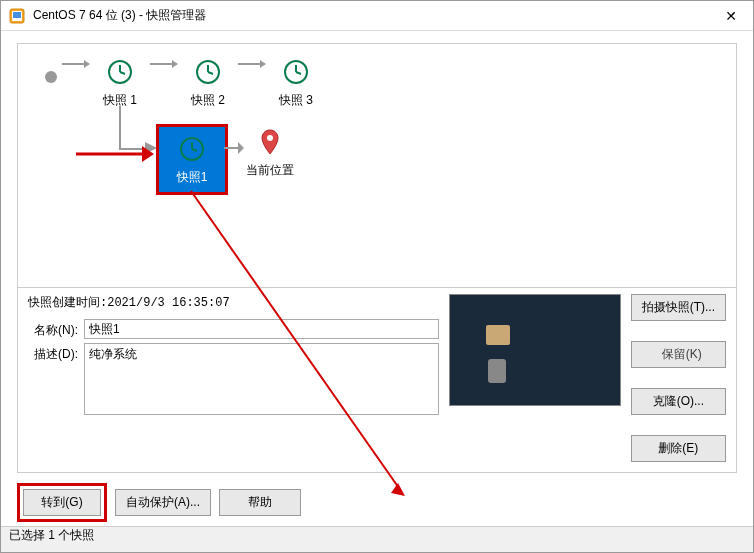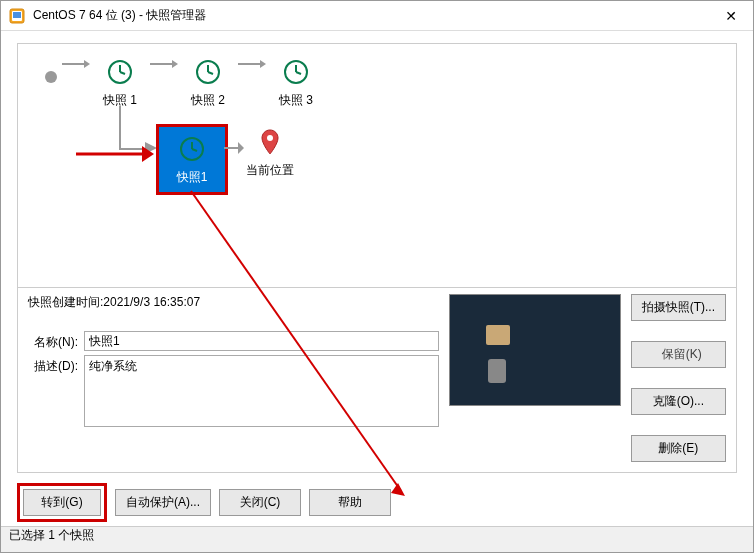--- a/index.html
+++ b/index.html
@@ -20,21 +20,21 @@
 .arrow { width: 28px; display: flex; align-items: center; justify-content: center; }
 
 .selected-box { border: 3px solid #c00; background: #0078d7; padding: 6px 8px; }
 .selected-box .snap-label { color: #fff; }
 
 .branch-line-h { position: absolute; height: 2px; background: #999; }
 .branch-line-v { position: absolute; width: 2px; background: #999; }
 
 .details { border: 1px solid #ccc; border-top: none; padding: 6px 10px 10px; display: flex; gap: 10px; }
 .details-left { flex: 1; }
-.meta-line { font-size: 12px; margin-bottom: 20px; }
+.meta-line { font-size: 12px; margin-bottom: 8px; font-family: Liberation Mono, monospace; }
 .field-row { display: flex; align-items: flex-start; margin-bottom: 4px; }
 .field-label { width: 56px; text-align: right; padding-right: 6px; padding-top: 3px; font-size: 12px; }
 .field-input { flex: 1; border: 1px solid #aaa; padding: 2px 4px; font-size: 12px; font-family: inherit; }
 .field-textarea { flex: 1; border: 1px solid #aaa; padding: 2px 4px; font-size: 12px; height: 72px; resize: none; font-family: inherit; }
 
 .thumb { width: 172px; height: 112px; background: #1a2a3a; border: 1px solid #888; position: relative; }
 .thumb-icon1 { position: absolute; left: 36px; top: 30px; width: 24px; height: 20px; background: #c9a876; border-radius: 2px; }
 .thumb-icon2 { position: absolute; left: 38px; top: 64px; width: 18px; height: 24px; background: #888; border-radius: 3px; }
 
 .side-buttons { display: flex; flex-direction: column; gap: 20px; }
@@ -196,21 +196,20 @@
       <button class="btn">克隆(O)...</button>
       <button class="btn">删除(E)</button>
     </div>
   </div>
 
   <div class="bottom-bar">
     <span class="goto-highlight">
       <button class="btn" style="min-width:78px;">转到(G)</button>
     </span>
     <button class="btn">自动保护(A)...</button>
-    <button class="btn">关闭(C)</button>
     <button class="btn">帮助</button>
   </div>
 
 </div>
 
 <div class="statusbar">
   <span>已选择 1 个快照</span>
 </div>
 
 </body></html>

